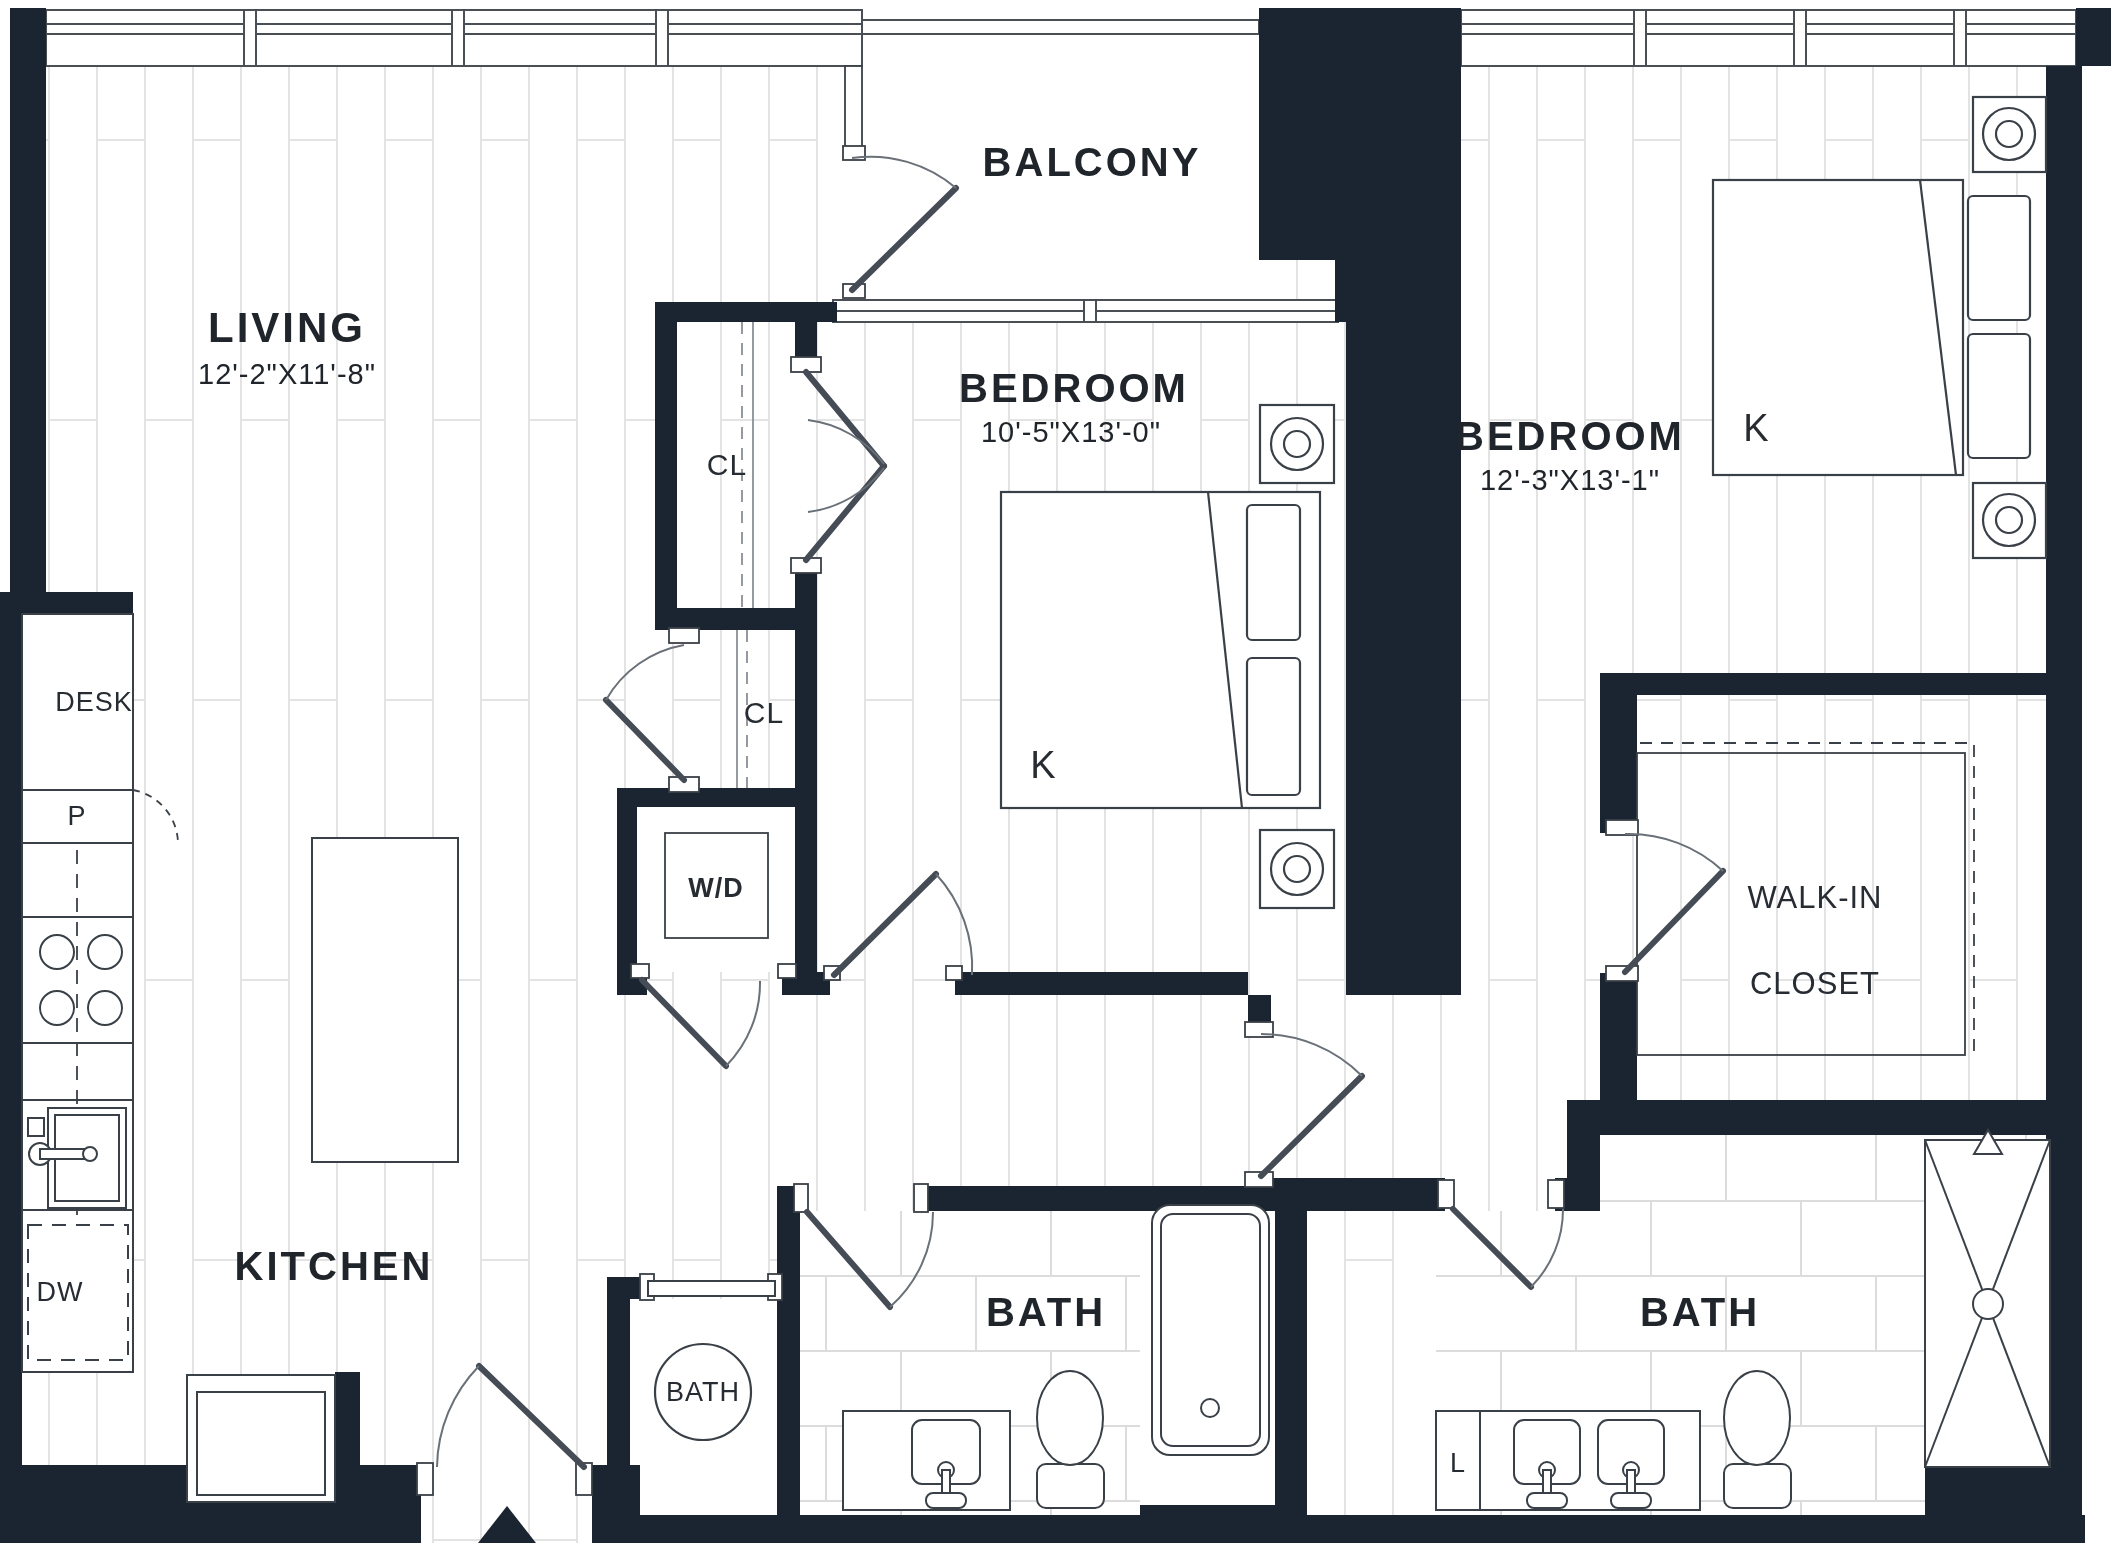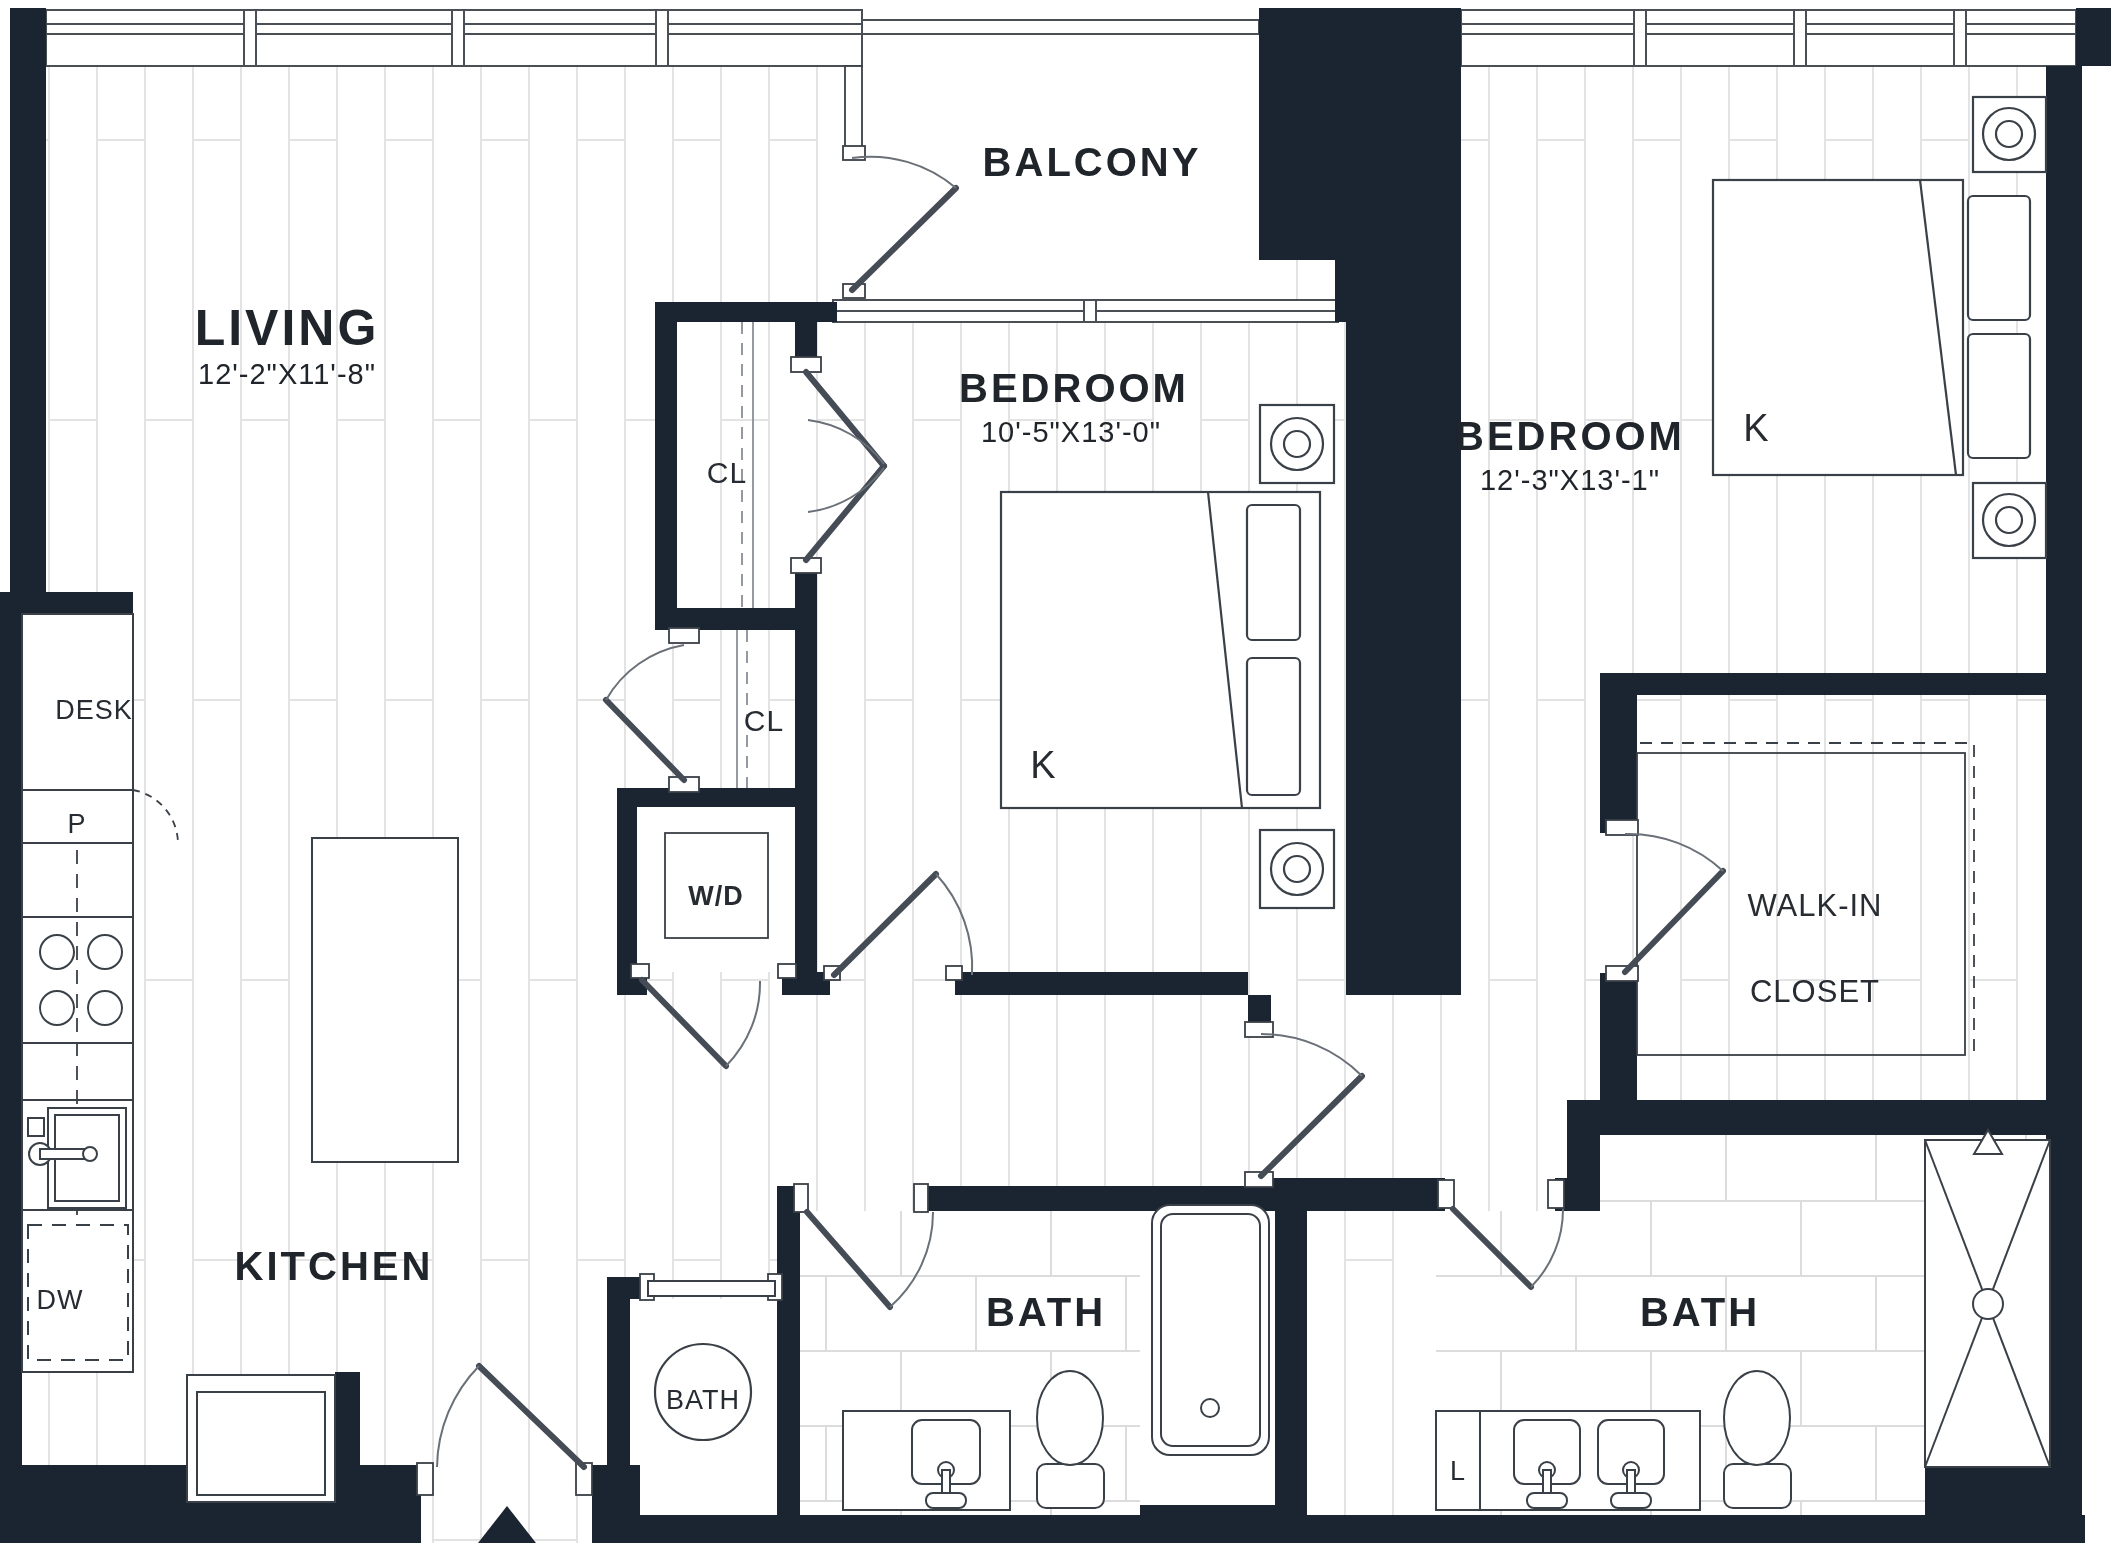--- a/index.html
+++ b/index.html
@@ -2,23 +2,23 @@
 <html><head>
 <meta charset="utf-8">
 <style>
   html,body{margin:0;padding:0;background:#fff;}
   body{width:2121px;height:1550px;position:relative;font-family:"Liberation Sans",sans-serif;}
   #stage{position:absolute;inset:0;}
   svg{position:absolute;left:0;top:0;}
   .lbl{position:absolute;transform:translate(-50%,-50%);white-space:nowrap;color:#20252b;}
   .room-title{font-size:40px;font-weight:700;letter-spacing:3px;}
   .room-dims{font-size:29px;font-weight:400;letter-spacing:1px;}
-  .small-lbl{font-size:27px;font-weight:400;letter-spacing:1px;color:#272c33;margin-top:8px;}
+  .small-lbl{font-size:27px;font-weight:400;letter-spacing:1px;color:#272c33;}
   .bed-lbl{font-size:38px;font-weight:400;color:#272c33;}
-  .big{font-size:50px;}
+  .big{font-size:42px;}
 </style>
 </head>
 <body>
 
 <div id="stage">
 <svg width="2121" height="1550" viewBox="0 0 2121 1550">
   <defs>
     <pattern id="plank" width="96" height="560" patternUnits="userSpaceOnUse">
       <rect width="96" height="560" fill="#ffffff"></rect>
       <path d="M1,0 V560 M49,0 V560" stroke="#e3e3e3" stroke-width="2" fill="none"></path>

